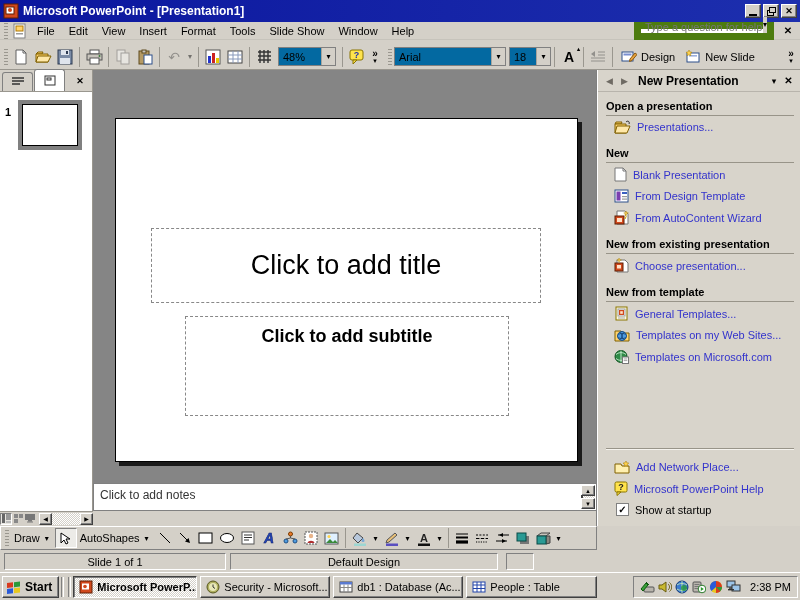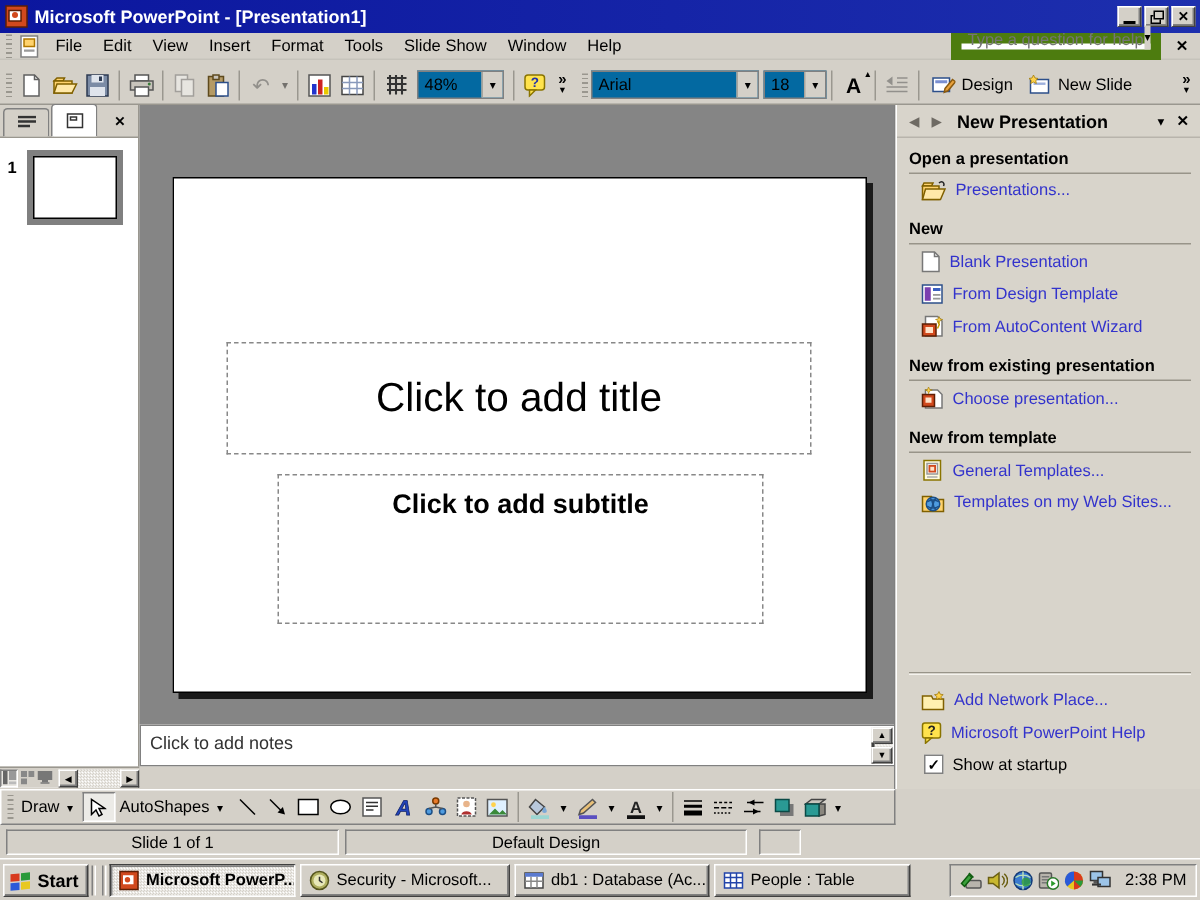--- a/index.html
+++ b/index.html
@@ -450,20 +450,31 @@
       </div>
       <div class="tp-item">
         <svg width="16" height="14" viewBox="0 0 16 14">
             <path d="M1 3h6l1 2h7v8H1z" fill="#ffd36e" stroke="#806000"></path>
             <circle cx="8" cy="8" r="4.5" fill="#4f9ce0" stroke="#1d4f86"></circle>
             <path d="M4.2 6.5c2-1.5 5.6-1.5 7.6 0M4.2 9.5c2 1.5 5.6 1.5 7.6 0" stroke="#1d4f86" fill="none"></path>
             <path d="M6 4.2c2.5 2 2.5 5.6 0 7.6M10 4.2c-2.5 2-2.5 5.6 0 7.6" stroke="#1d4f86" fill="none"></path>
           </svg>
         <span class="lbl">Templates on my Web Sites...</span>
       </div>
+      <div class="tp-item">
+        <svg width="15" height="15" viewBox="0 0 15 15">
+            <circle cx="7" cy="7.5" r="6" fill="#2e8b46" stroke="#0e4f1e"></circle>
+            <path d="M2 5.5c3-2.5 7-2.5 10 0M2 9.5c3 2.5 7 2.5 10 0" stroke="#bfe6c8" fill="none"></path>
+            <path d="M7 1.5v12" stroke="#bfe6c8"></path>
+            <rect x="8.5" y="8" width="6" height="6.5" fill="#fff" stroke="#777"></rect>
+            <rect x="9.7" y="9.5" width="3.6" height=".9" fill="#999"></rect>
+            <rect x="9.7" y="11.2" width="3.6" height=".9" fill="#999"></rect>
+          </svg>
+        <span class="lbl">Templates on Microsoft.com</span>
+      </div>
     </div>
 
     <div class="tp-footer">
       <div class="tp-hr"></div>
       <div class="tp-item">
         <svg width="16" height="14" viewBox="0 0 16 14">
             <path d="M1 4h6l1 2h7v7H1z" fill="#fff0b0" stroke="#806000"></path>
             <path d="M12 1l.8 1.8 2 .3-1.5 1.3.4 2-1.7-1-1.8 1 .4-2L9 3.1l2-.3z" fill="#ffd24d" stroke="#a07800" stroke-width=".5"></path>
           </svg>
         <span class="lbl">Add Network Place...</span>
@@ -640,21 +651,21 @@
     <span class="tb-sep"></span>
 
     <span class="taskbtn raised active" style="width:124px;">
       <svg width="14" height="14" viewBox="0 0 14 14">
           <rect x="1" y="1" width="12" height="12" fill="#d1491d" stroke="#5e1f05"></rect>
           <rect x="3" y="3.5" width="7" height="6" fill="#fff"></rect>
           <circle cx="6" cy="6.5" r="1.8" fill="#d1491d"></circle>
         </svg>
       <span>Microsoft PowerP...</span>
     </span>
-    <span class="taskbtn raised" style="width:140px;">
+    <span class="taskbtn raised" style="width:130px;">
       <svg width="14" height="14" viewBox="0 0 14 14">
           <circle cx="7" cy="7" r="6" fill="#b0b060" stroke="#56561e"></circle>
           <circle cx="7" cy="7" r="4" fill="#e8e8b8"></circle>
           <path d="M7 4.5V7l2 1.5" stroke="#333" fill="none"></path>
         </svg>
       <span>Security - Microsoft...</span>
     </span>
     <span class="taskbtn raised" style="width:130px;">
       <svg width="14" height="14" viewBox="0 0 14 14">
           <rect x="1" y="2" width="12" height="10" fill="#fff" stroke="#444"></rect>

